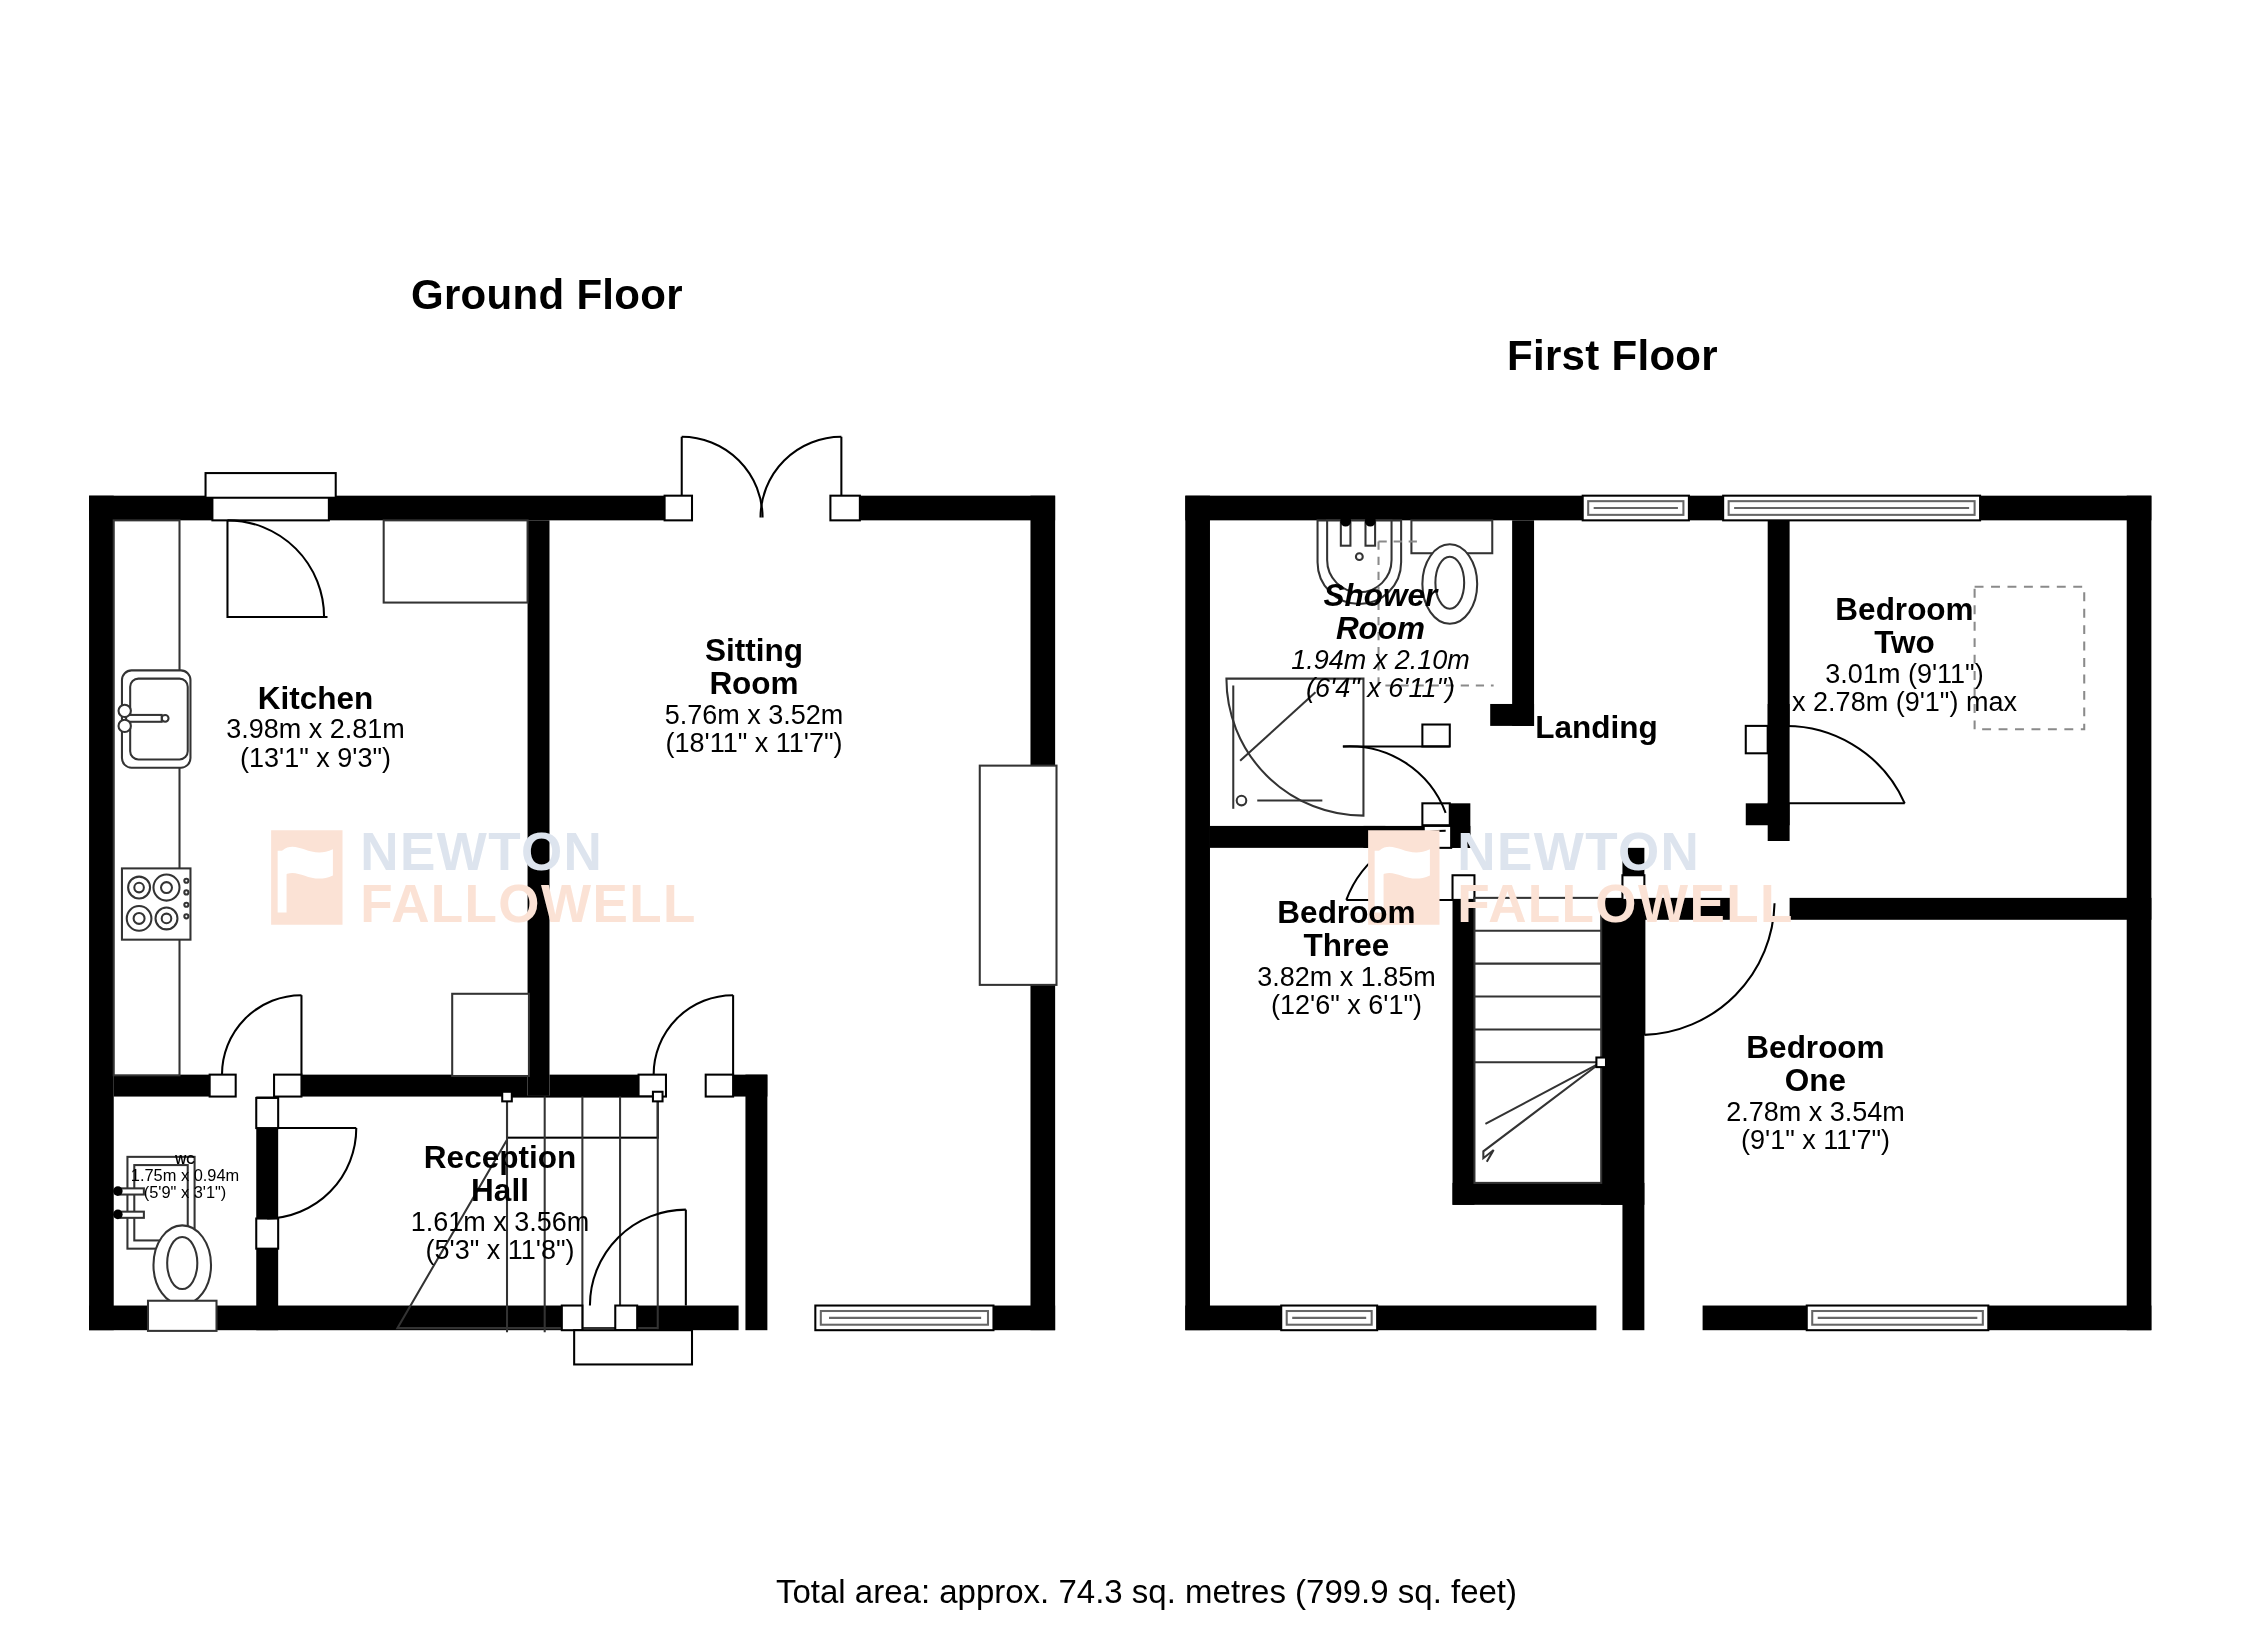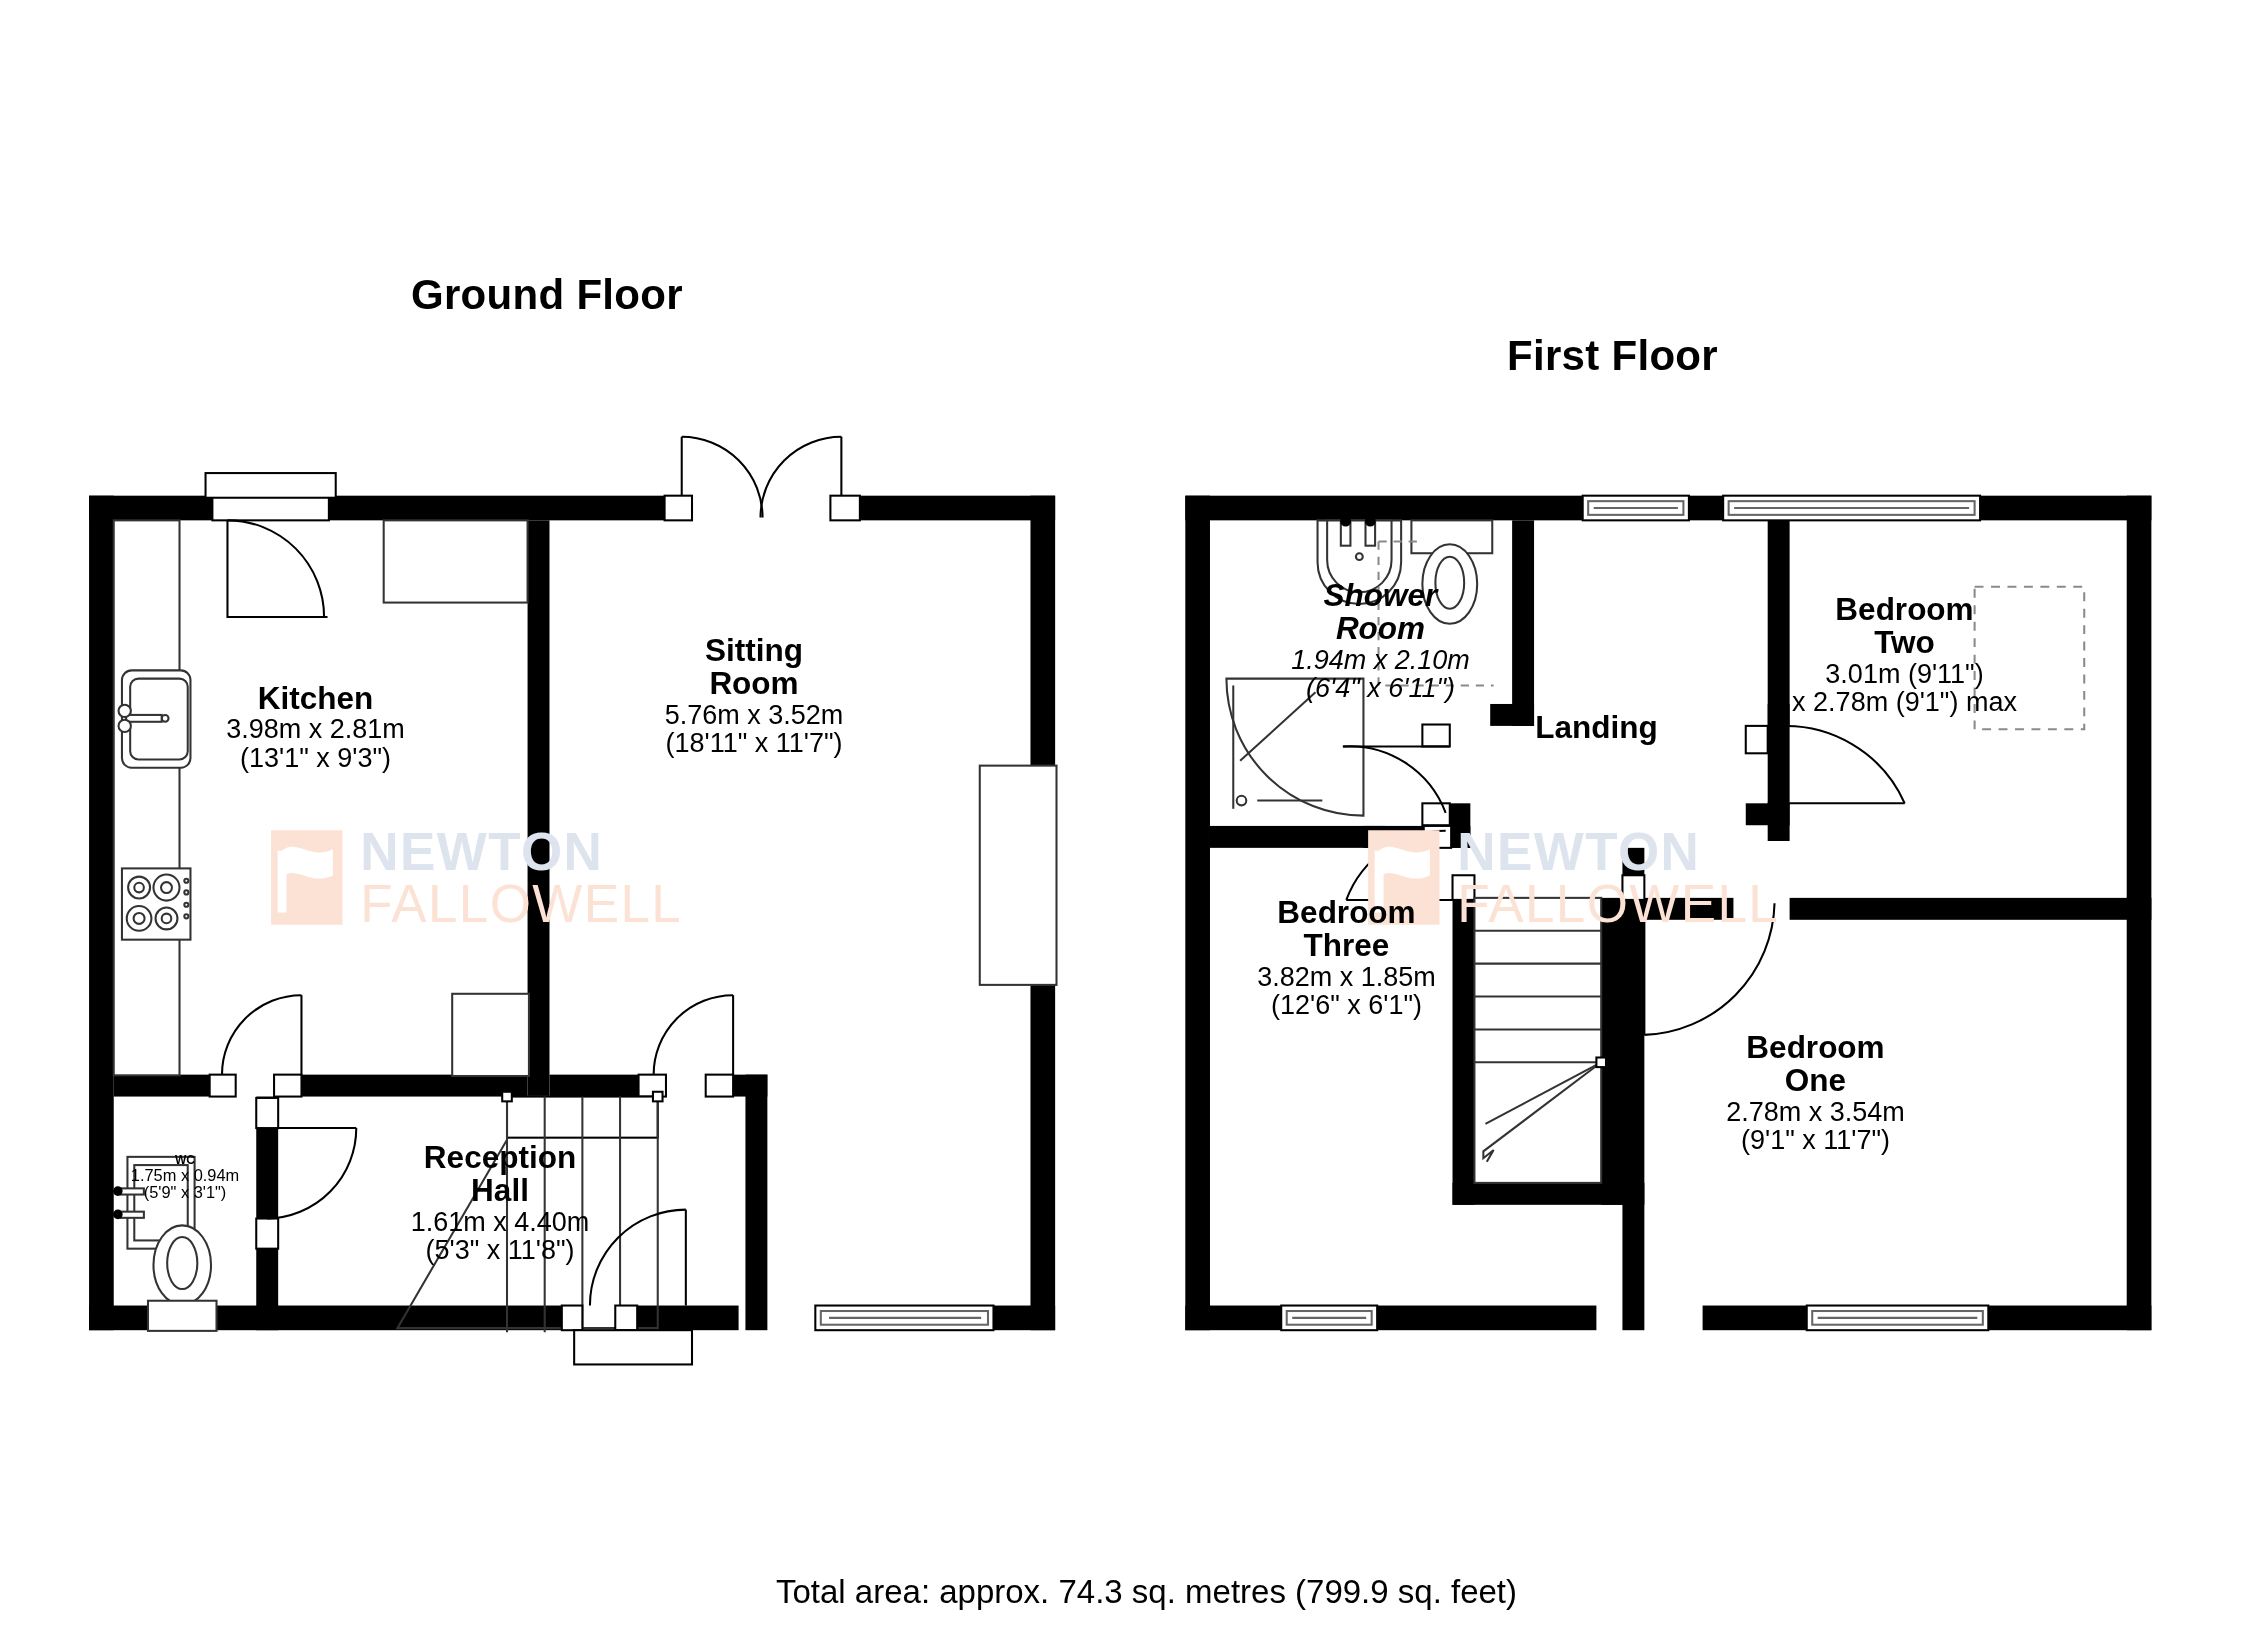--- a/index.html
+++ b/index.html
@@ -10,21 +10,21 @@
   .ttl{position:absolute;font-weight:bold;font-size:42px;letter-spacing:0.3px;white-space:nowrap;}
   .lbl{position:absolute;text-align:center;line-height:1.06;white-space:nowrap;}
   .rname{font-weight:bold;font-size:31.5px;}
   .rdim{font-size:27px;font-weight:400;}
   .small .rname{font-size:12px;font-weight:600;}
   .small .rdim{font-size:16.4px;}
   .footer{position:absolute;left:16px;width:2261px;text-align:center;
           font-size:33px;font-weight:400;}
   .wm{position:absolute;pointer-events:none;}
   .wm .wmTop{font-size:53px;font-weight:bold;letter-spacing:1.4px;line-height:.98;}
-  .wm .wmBot{font-size:53px;font-weight:normal;letter-spacing:1.4px;line-height:.98;}
+  .wm .wmBot{font-size:53px;font-weight:bold;letter-spacing:1.4px;line-height:.98;}
 </style>
 </head>
 <body>
 
 <div id="stage">
 
   <svg width="2261" height="1645" viewBox="0 0 3300 2400" xmlns="http://www.w3.org/2000/svg">
 
     <g>
 
@@ -361,21 +361,21 @@
 
   <div class="lbl small" style="left:103px;top:1154px;width:164px;">
     <div class="rname">WC</div>
     <div class="rdim">1.75m x 0.94m</div>
     <div class="rdim">(5'9" x 3'1")</div>
   </div>
 
   <div class="lbl" style="left:356px;top:1141px;width:288px;">
     <div class="rname">Reception</div>
     <div class="rname">Hall</div>
-    <div class="rdim">1.61m x 4.40m</div>
+    <div class="rdim">1.61m x 3.56m</div>
     <div class="rdim">(5'3" x 11'8")</div>
   </div>
 
   <div class="lbl" style="left:1230px;top:579px;width:301px;font-style:italic;">
     <div class="rname">Shower</div>
     <div class="rname">Room</div>
     <div class="rdim">1.94m x 2.10m</div>
     <div class="rdim">(6'4" x 6'11")</div>
   </div>
 

